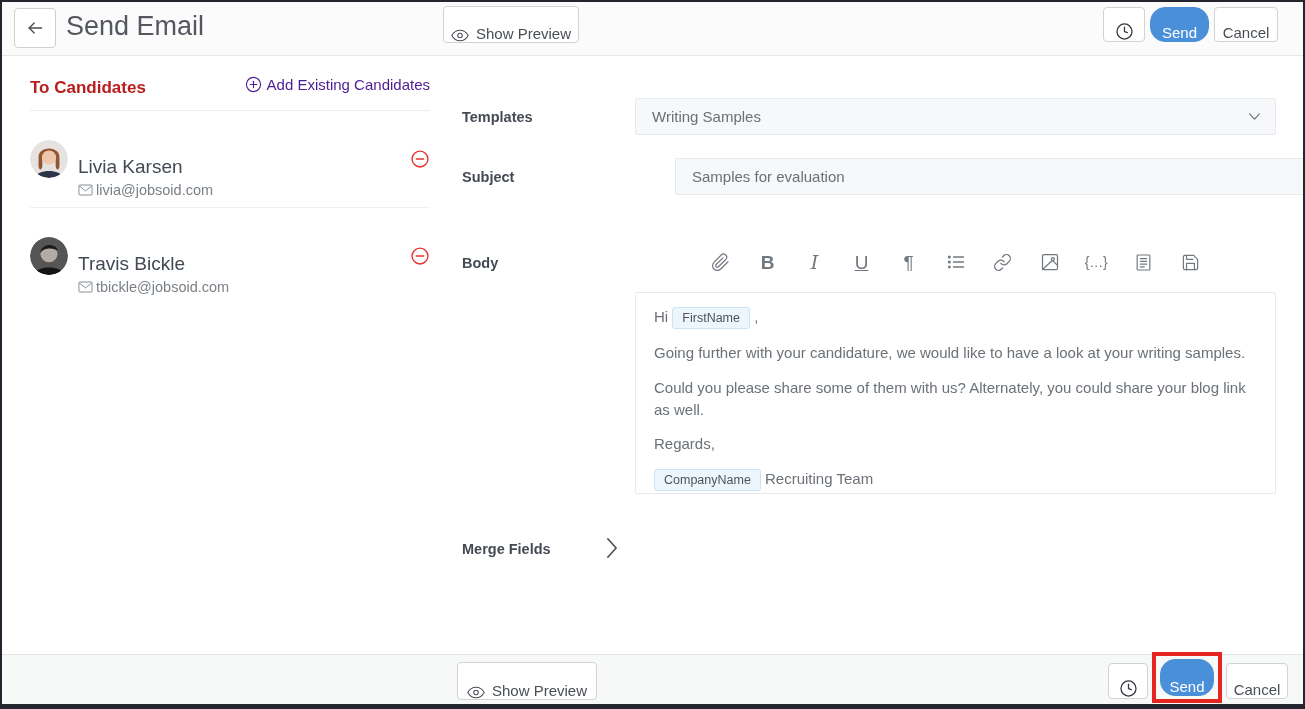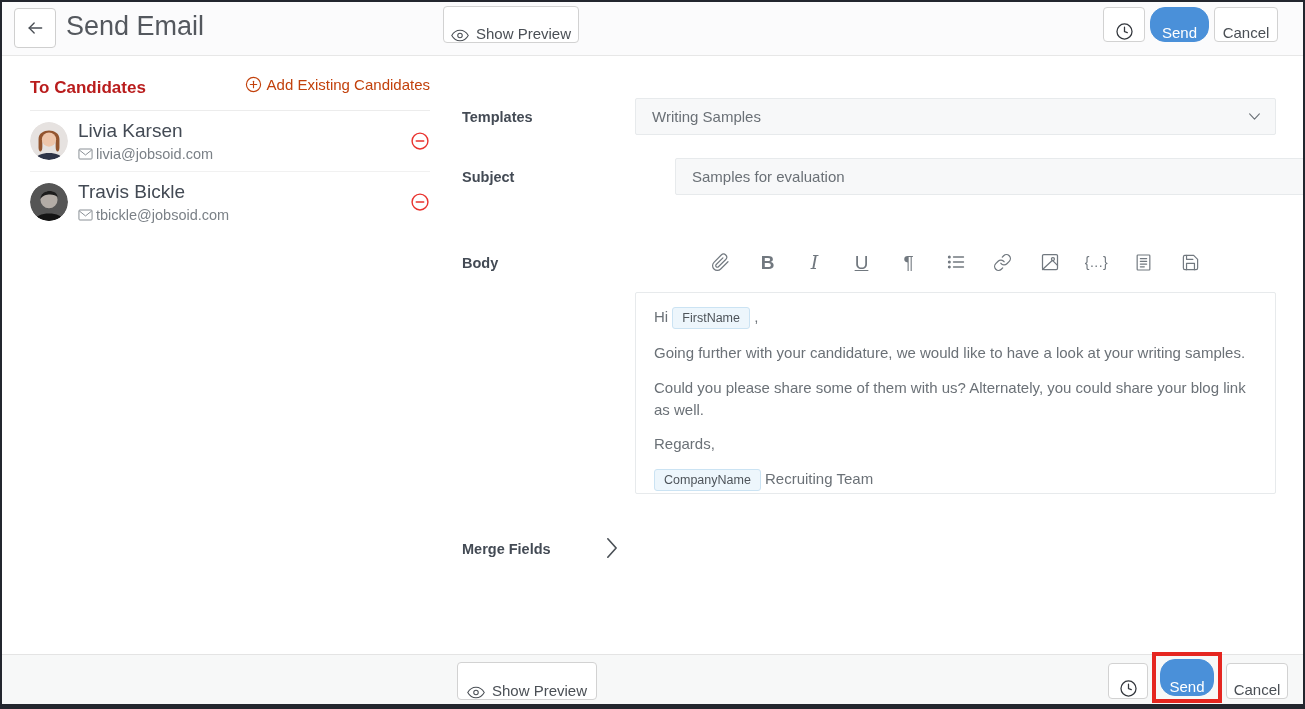--- a/index.html
+++ b/index.html
@@ -48,32 +48,32 @@
   .clock-btn-top   { position: absolute; left: 1101px; top: 5px; width: 42px; height: 35px; }
   .send-btn-top    { position: absolute; left: 1148px; top: 5px; width: 59px; height: 35px; }
   .cancel-btn-top  { position: absolute; left: 1212px; top: 5px; width: 64px; height: 35px; }
 
   
   .candidates-panel { position: absolute; left: 28px; top: 74px; width: 400px; }
   .panel-head { display: flex; align-items: baseline; justify-content: space-between; }
   .panel-title { font-size: 17px; font-weight: 700; color: #b91c1c; }
   .add-link {
     display: inline-flex; align-items: flex-end; gap: 5px;
-    color: #c2410c; font-size: 15px; text-decoration: none; cursor: pointer;
+    color: #4c1d95; font-size: 15px; text-decoration: none; cursor: pointer;
   }
   .panel-divider { height: 1px; background: #ececec; margin-top: 12px; }
   .candidate-row {
     display: flex; align-items: center;
     padding: 10px 0 9px 0;
     border-bottom: 1px solid #f1f1f1;
   }
   .candidate-row:last-child { border-bottom: none; }
   .avatar { width: 38px; height: 38px; border-radius: 50%; flex: 0 0 38px; }
   .candidate-info { margin-left: 10px; display: flex; flex-direction: column; gap: 4px; }
-  .candidate-name { font-size: 19px; color: #434a54; line-height: 1.1; }
+  .candidate-name { font-size: 19px; color: #434a54; line-height: 1.1; margin-top: 36px; }
   .candidate-email {
     display: inline-flex; align-items: center; gap: 3px;
     font-size: 14.5px; color: #7b8187;
   }
   .remove-btn {
     margin-left: auto; width: 20px; height: 20px;
     color: #e9322d; background: none; border: none; cursor: pointer;
     display: flex; align-items: center; justify-content: center;
   }
 

